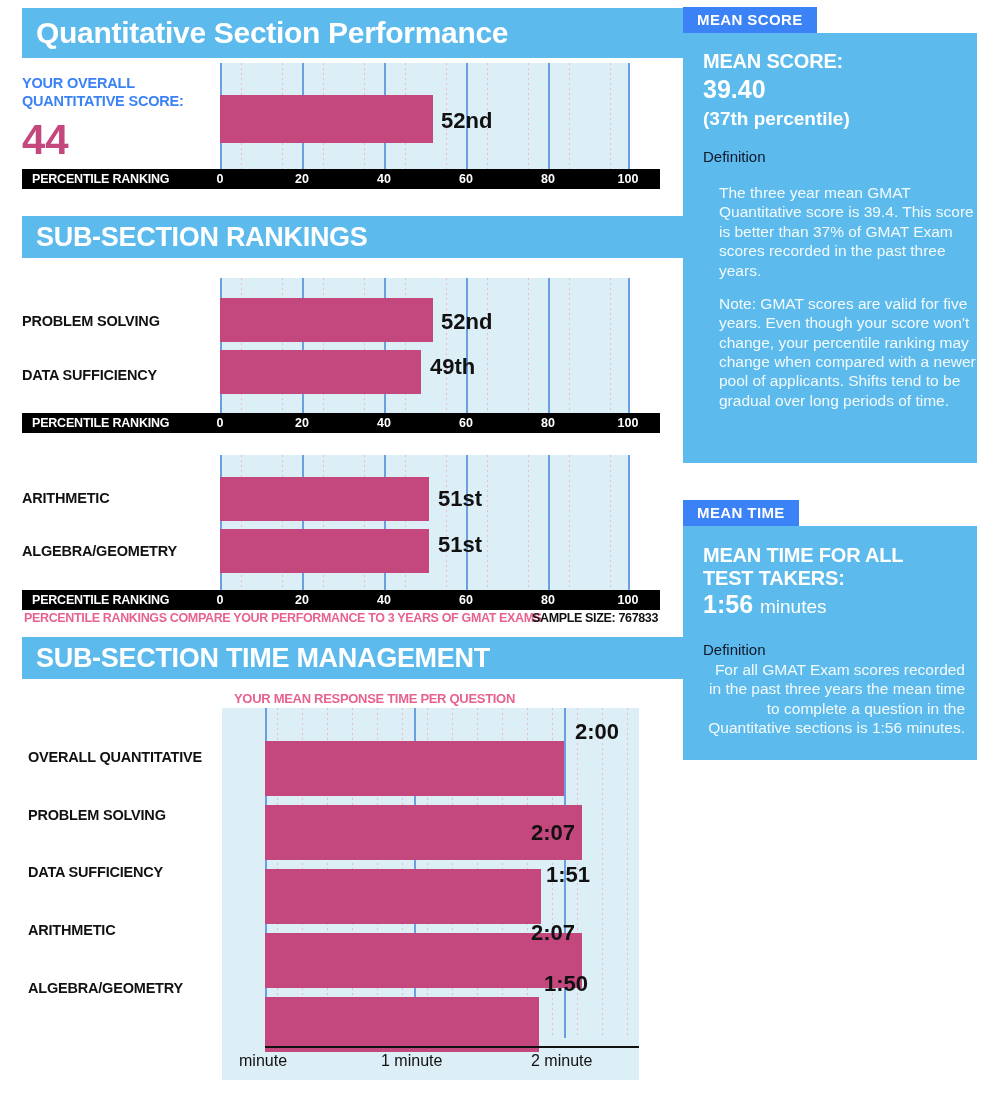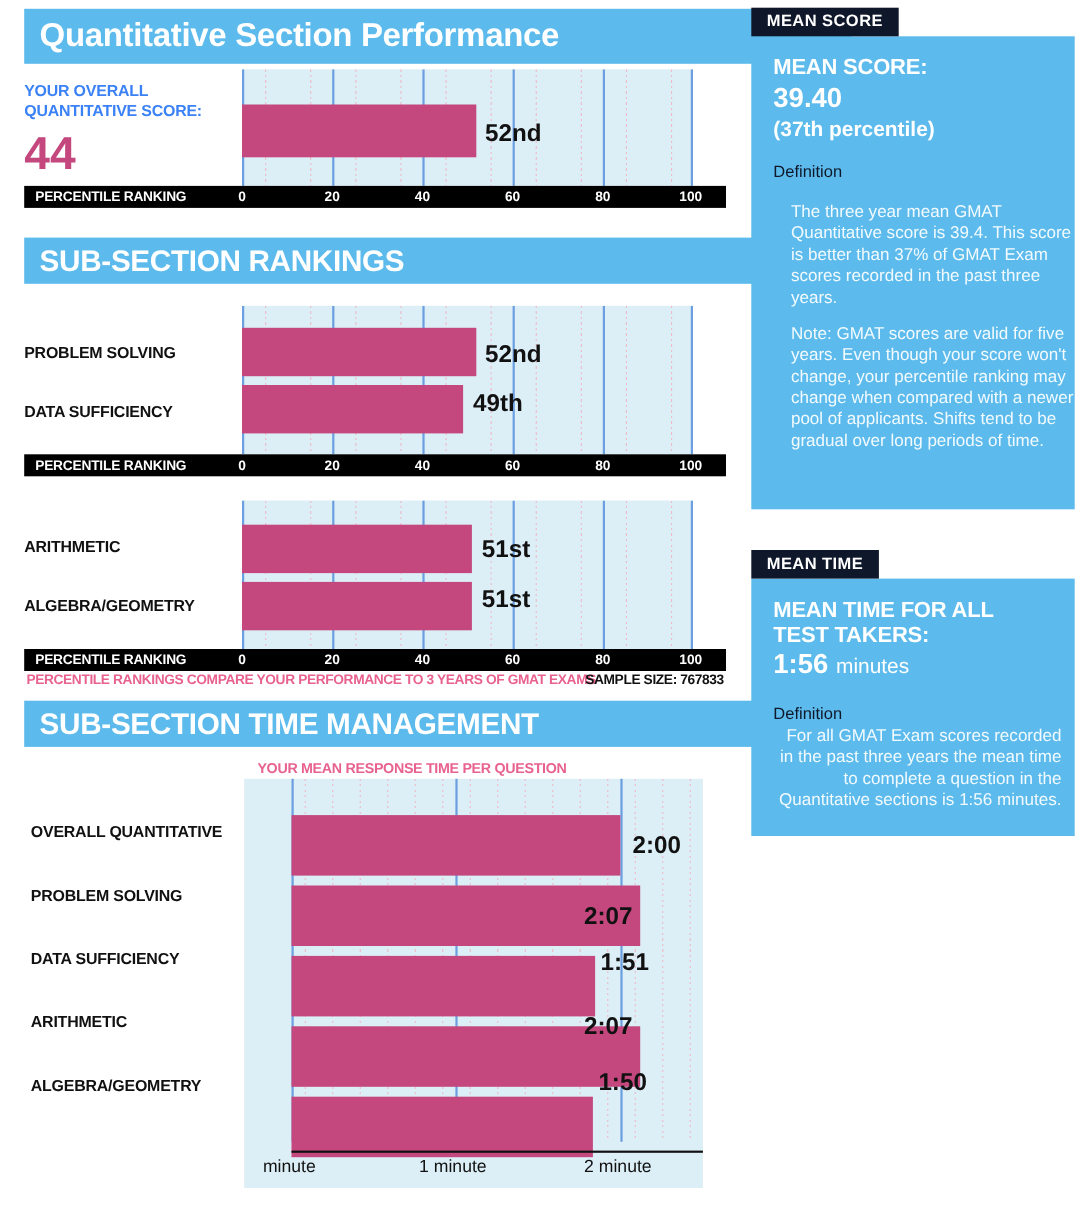--- a/index.html
+++ b/index.html
@@ -105,21 +105,21 @@
   }
   .time-axisline{position:absolute;height:2px;background:#111111;}
   .time-tick{
     position:absolute;font-size:16px;color:#111111;white-space:nowrap;
   }
 
   
   .right-col{position:absolute;left:675px;top:0;width:308px;height:1105px;}
   .tab{
     position:absolute;
-    background:#0f172a;color:#ffffff;
+    background:#3b82f6;color:#ffffff;
     font-size:15px;font-weight:bold;letter-spacing:0.4px;
     padding:4px 14px 5px 14px;
     box-sizing:border-box;
     z-index:3;
   }
   .card{
     position:absolute;
     background:#5cbbec;
     box-sizing:border-box;
     padding:0;
@@ -306,21 +306,21 @@
 
       <div class="bar" style="left:43px;top:33px;width:299px;height:55px;"></div>
       <div class="bar" style="left:43px;top:97px;width:317px;height:55px;"></div>
       <div class="bar" style="left:43px;top:161px;width:276px;height:55px;"></div>
       <div class="bar" style="left:43px;top:225px;width:317px;height:55px;"></div>
       <div class="bar" style="left:43px;top:289px;width:274px;height:55px;"></div>
 
       <div class="time-axisline" style="left:43px;top:338px;width:374px;"></div>
     </div>
 
-    <div class="bar-value" style="left:575px;top:755px;">2:00</div>
+    <div class="bar-value" style="left:575px;top:719px;">2:00</div>
     <div class="bar-value" style="left:531px;top:820px;">2:07</div>
     <div class="bar-value" style="left:546px;top:862px;">1:51</div>
     <div class="bar-value" style="left:531px;top:920px;">2:07</div>
     <div class="bar-value" style="left:544px;top:971px;text-align:center;">1:50</div>
 
     <div class="cat-label" style="left:28px;top:749px;">OVERALL QUANTITATIVE</div>
     <div class="cat-label" style="left:28px;top:807px;">PROBLEM SOLVING</div>
     <div class="cat-label" style="left:28px;top:864px;">DATA SUFFICIENCY</div>
     <div class="cat-label" style="left:28px;top:922px;">ARITHMETIC</div>
     <div class="cat-label" style="left:28px;top:980px;">ALGEBRA/GEOMETRY</div>

